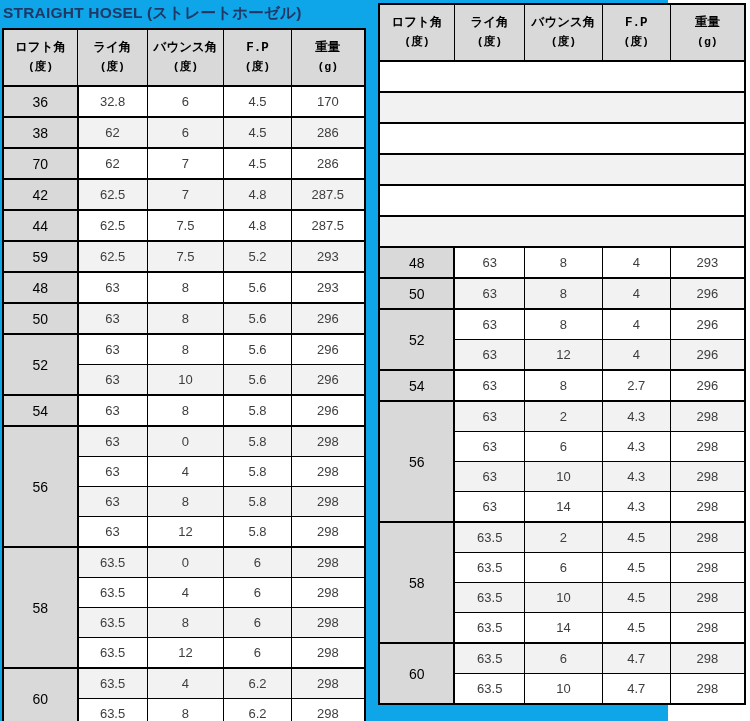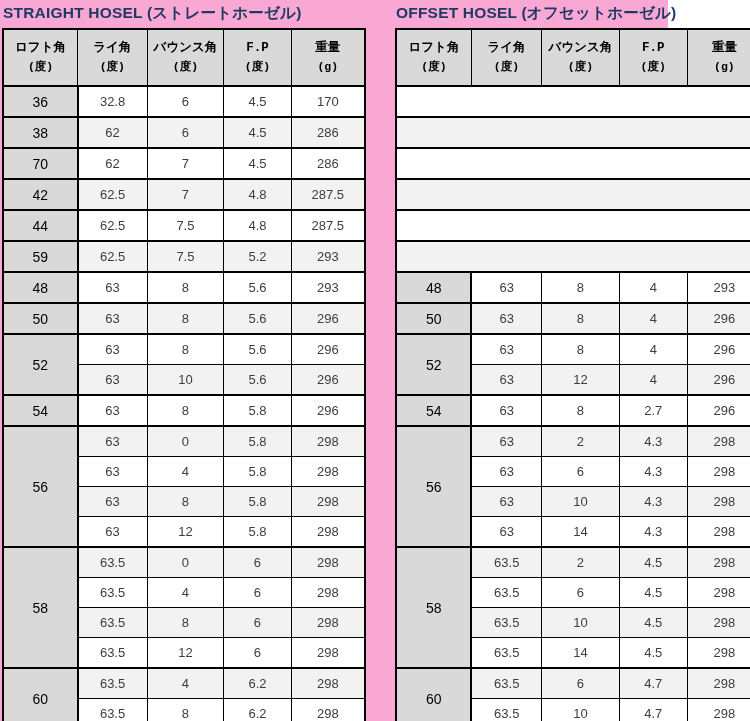--- a/index.html
+++ b/index.html
@@ -7,22 +7,22 @@
     padding: 0;
     background: #ffffff;
     font-family: "Liberation Sans", "DejaVu Sans", sans-serif;
   }
   .page {
     width: 668px;
     height: 721px;
     box-sizing: border-box;
     padding: 3px 2px 0 2px;
     display: flex;
-    gap: 29px;
-    background: #f9a8d4;
+    gap: 12px;
+    background: #0ea5e9;
   }
   .table-block { flex: 0 0 auto; }
   .table-block.left  { width: 364px; }
   .table-block.right { width: 368px; }
   .title {
     margin: 0 0 4px 1px;
     font-size: 15.5px;
     font-weight: bold;
     color: #1f3864;
     letter-spacing: 0.2px;
@@ -253,21 +253,20 @@
             <td class="data-cell">63.5</td>
             <td class="data-cell">8</td>
             <td class="data-cell">6.2</td>
             <td class="data-cell">298</td>
           </tr>
         </tbody>
     </table>
   </section>
 
   <section class="table-block right">
-    <h2 class="title">OFFSET HOSEL (オフセットホーゼル)</h2>
     <table class="spec">
       <colgroup>
         <col class="c-loft">
           <col class="c-lie">
           <col class="c-bounce">
           <col class="c-fp">
           <col class="c-weight">
       </colgroup>
       <thead>
           <tr>

